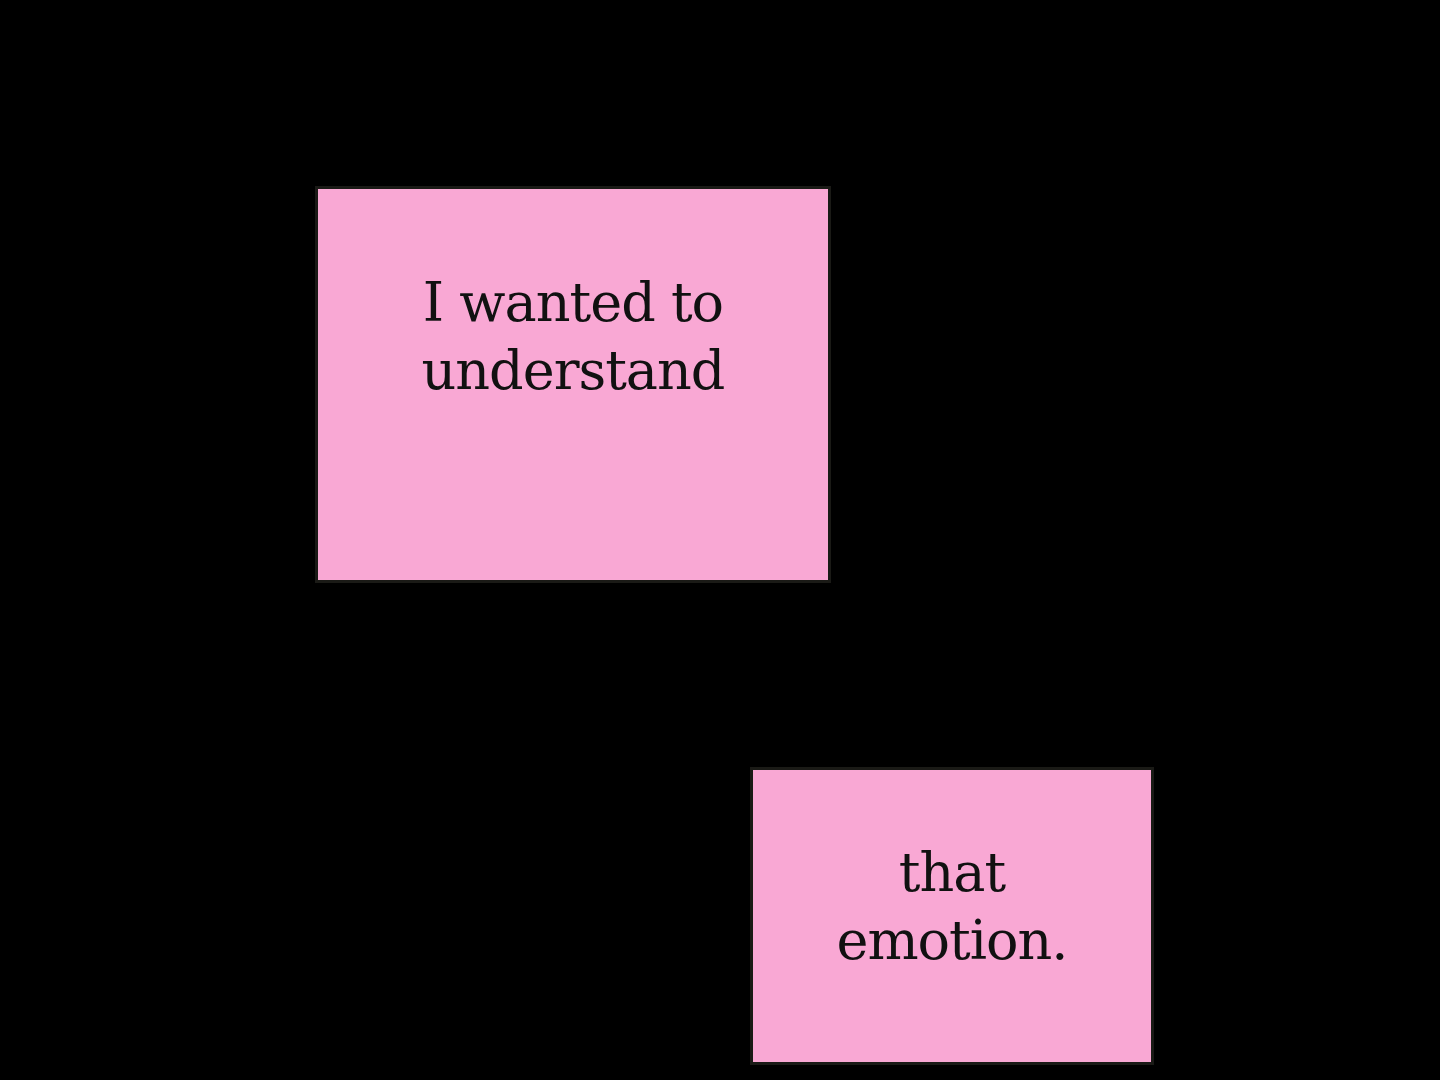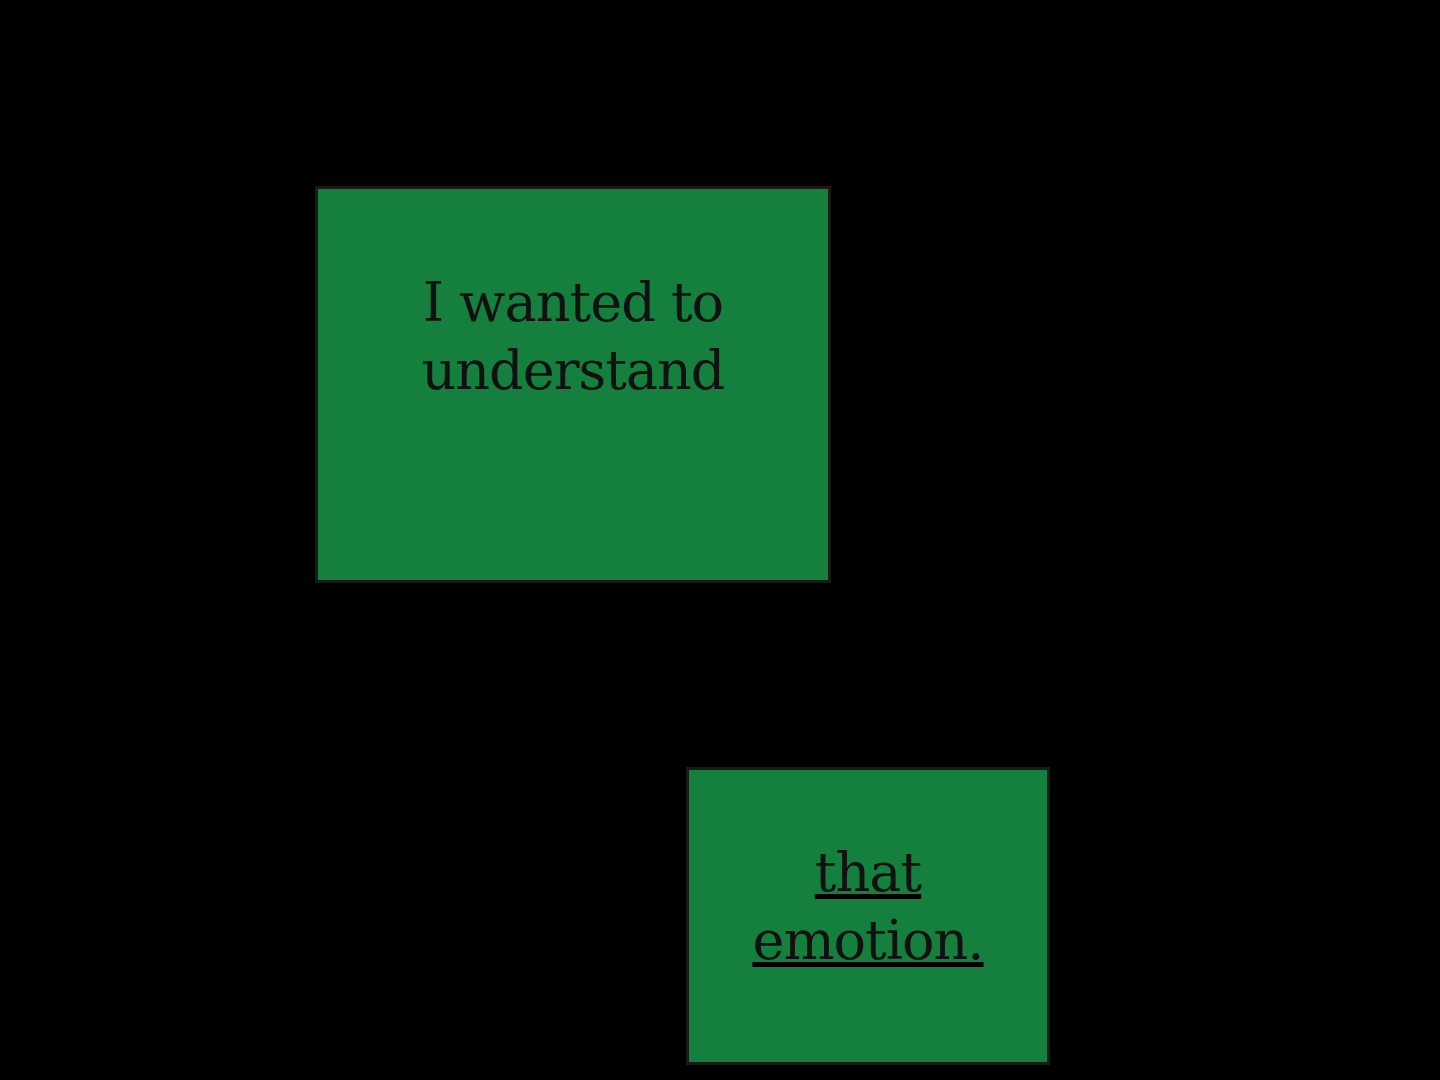--- a/index.html
+++ b/index.html
@@ -5,30 +5,30 @@
     html, body { margin: 0; padding: 0; }
     body {
       width: 1440px; height: 1080px;
       background: #000000;
       position: relative;
       overflow: hidden;
       font-family: "DejaVu Serif", serif;
     }
     .panel {
       position: absolute;
-      background: #15803d;
+      background: #f9a8d4;
       box-sizing: border-box;
       border: 3px solid #1a1a16;
       display: flex;
       align-items: center;
       justify-content: center;
       text-align: center;
     }
     .panel-1 { left: 315px; top: 186px; width: 516px; height: 397px; }
-    .panel-2 { left: 686px; top: 767px; width: 364px; height: 298px; text-decoration: underline; }
+    .panel-2 { left: 750px; top: 767px; width: 404px; height: 298px; }
     .caption {
       color: #111111;
       font-size: 54px;
       line-height: 68px;
       letter-spacing: -1px;
       white-space: pre-line;
     }
     .panel-1 .caption { margin-top: -95px; }
     .panel-2 .caption { margin-top: -18px; }
   </style>

